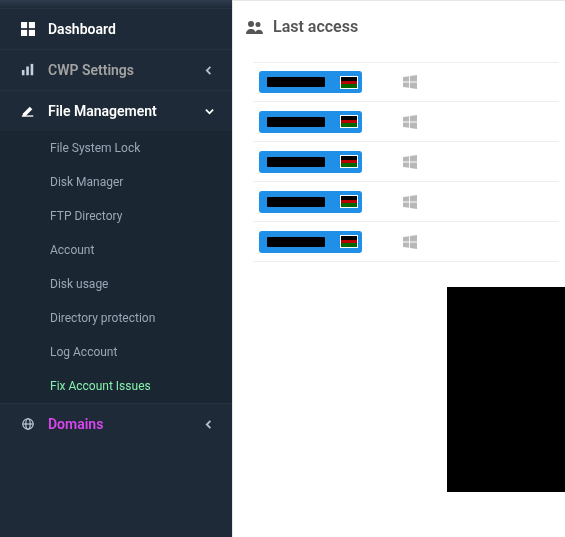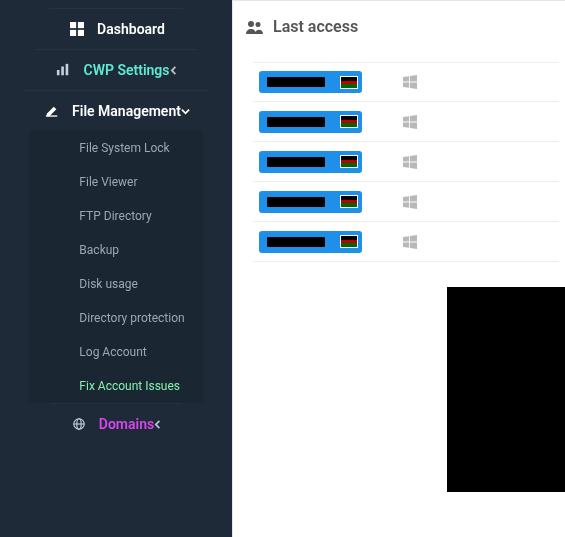--- a/index.html
+++ b/index.html
@@ -12,21 +12,20 @@
     overflow: hidden;
     display: flex;
   }
   .sidebar {
     width: 232px;
     background: #1e2a38;
     color: #c6cfda;
     display: flex;
     flex-direction: column;
     position: relative;
-    align-items: center;
   }
   .sidebar-top-gap {
     height: 8px;
     background: linear-gradient(180deg, #2f3d4e 0%, #1e2a38 100%);
   }
   .nav-item {
     display: flex;
     align-items: center;
     padding: 12px 18px;
     cursor: pointer;
@@ -177,21 +176,21 @@
   </div>
 
   <div class="nav-item">
     <span class="icon">
       <svg viewBox="0 0 16 16" width="14" height="14" fill="#c6cfda">
           <rect x="1" y="8" width="3" height="6"></rect>
           <rect x="6" y="4" width="3" height="10"></rect>
           <rect x="11" y="1" width="3" height="13"></rect>
         </svg>
     </span>
-    <span class="label" style="color:#5eead4;font-weight:600">CWP Settings</span>
+    <span class="label" style="color:#a3a3a3;font-weight:600">CWP Settings</span>
     <span class="chev">
       <svg viewBox="0 0 10 10" width="9" height="9" fill="none" stroke="#b6bfca" stroke-width="2">
           <path d="M6 1 L2 5 L6 9"></path>
         </svg>
     </span>
   </div>
 
   <div class="nav-item expanded">
     <span class="icon">
       <svg viewBox="0 0 16 16" width="14" height="14" fill="#fff">
@@ -202,23 +201,23 @@
     <span class="label">File Management</span>
     <span class="chev">
       <svg viewBox="0 0 10 10" width="9" height="9" fill="none" stroke="#fff" stroke-width="2">
           <path d="M1 3 L5 7 L9 3"></path>
         </svg>
     </span>
   </div>
 
   <div class="submenu">
     <div class="sub-item">File System Lock</div>
-    <div class="sub-item">File Viewer</div>
+    <div class="sub-item">Disk Manager</div>
     <div class="sub-item">FTP Directory</div>
-    <div class="sub-item">Backup</div>
+    <div class="sub-item">Account</div>
     <div class="sub-item">Disk usage</div>
     <div class="sub-item">Directory protection</div>
     <div class="sub-item">Log Account</div>
     <div class="sub-item active">Fix Account Issues</div>
   </div>
 
   <div class="nav-item">
     <span class="icon">
       <svg viewBox="0 0 16 16" width="14" height="14" fill="none" stroke="#c6cfda" stroke-width="1.3">
           <circle cx="8" cy="8" r="6"></circle>

